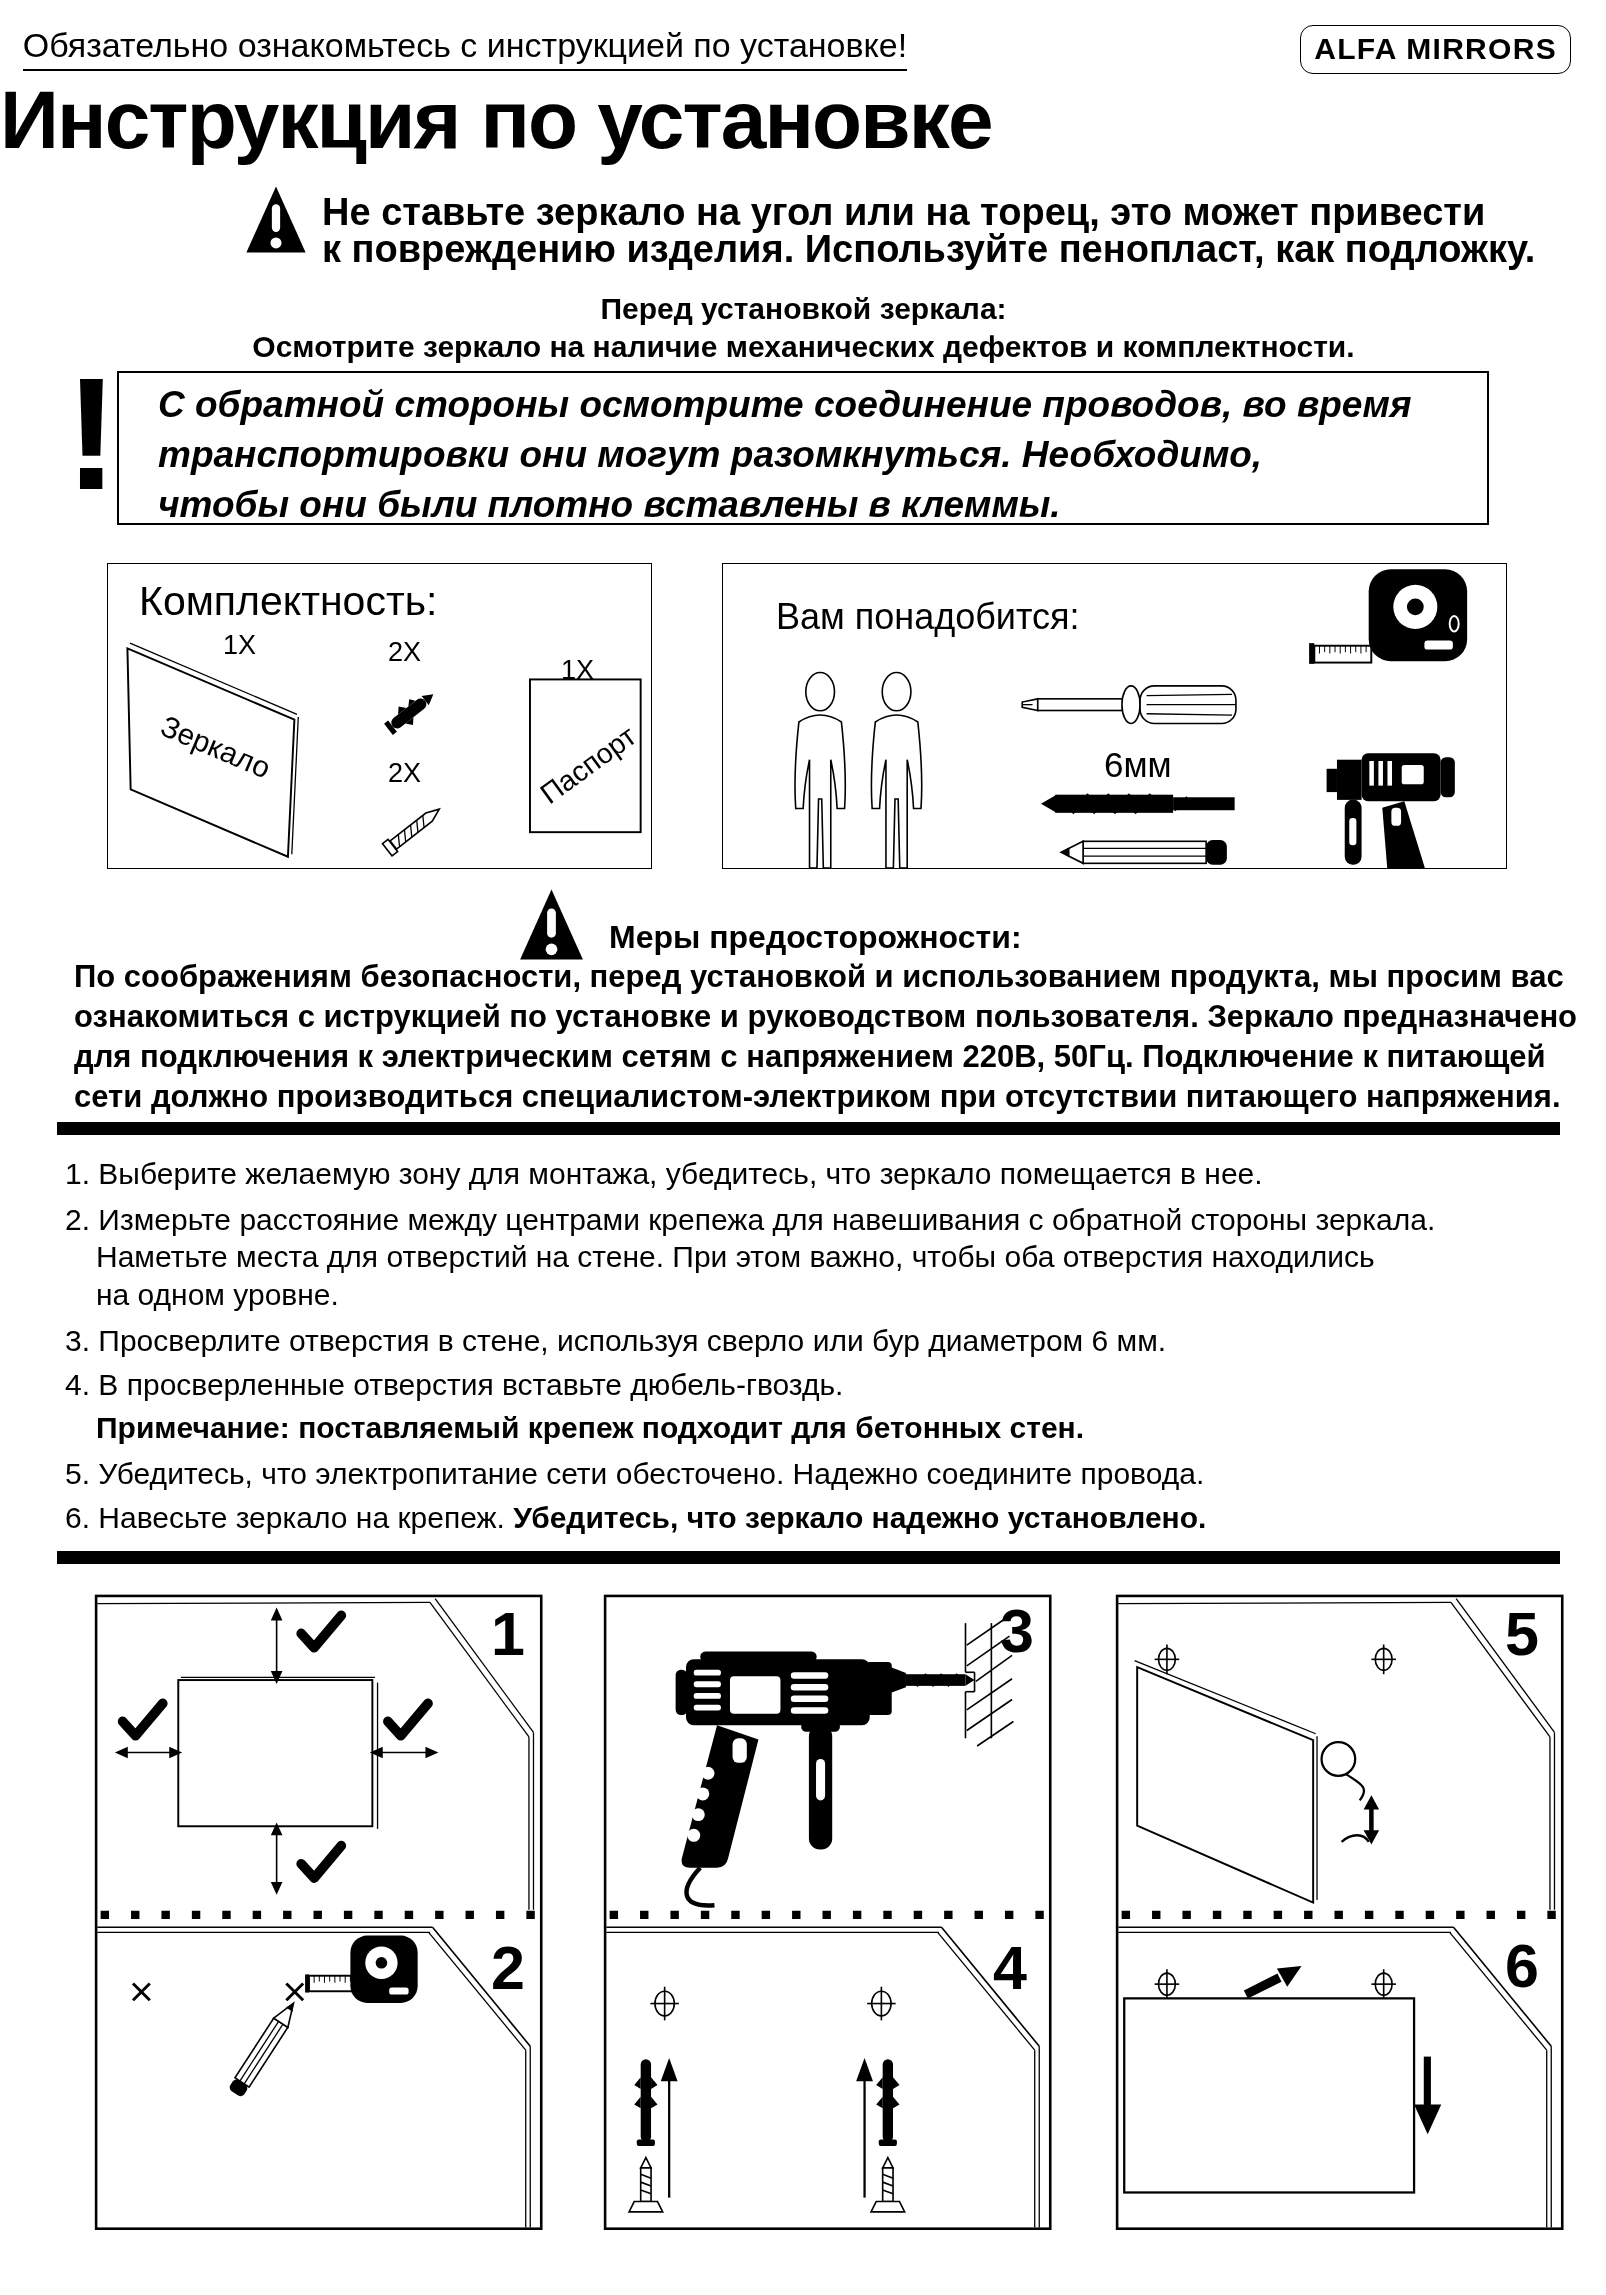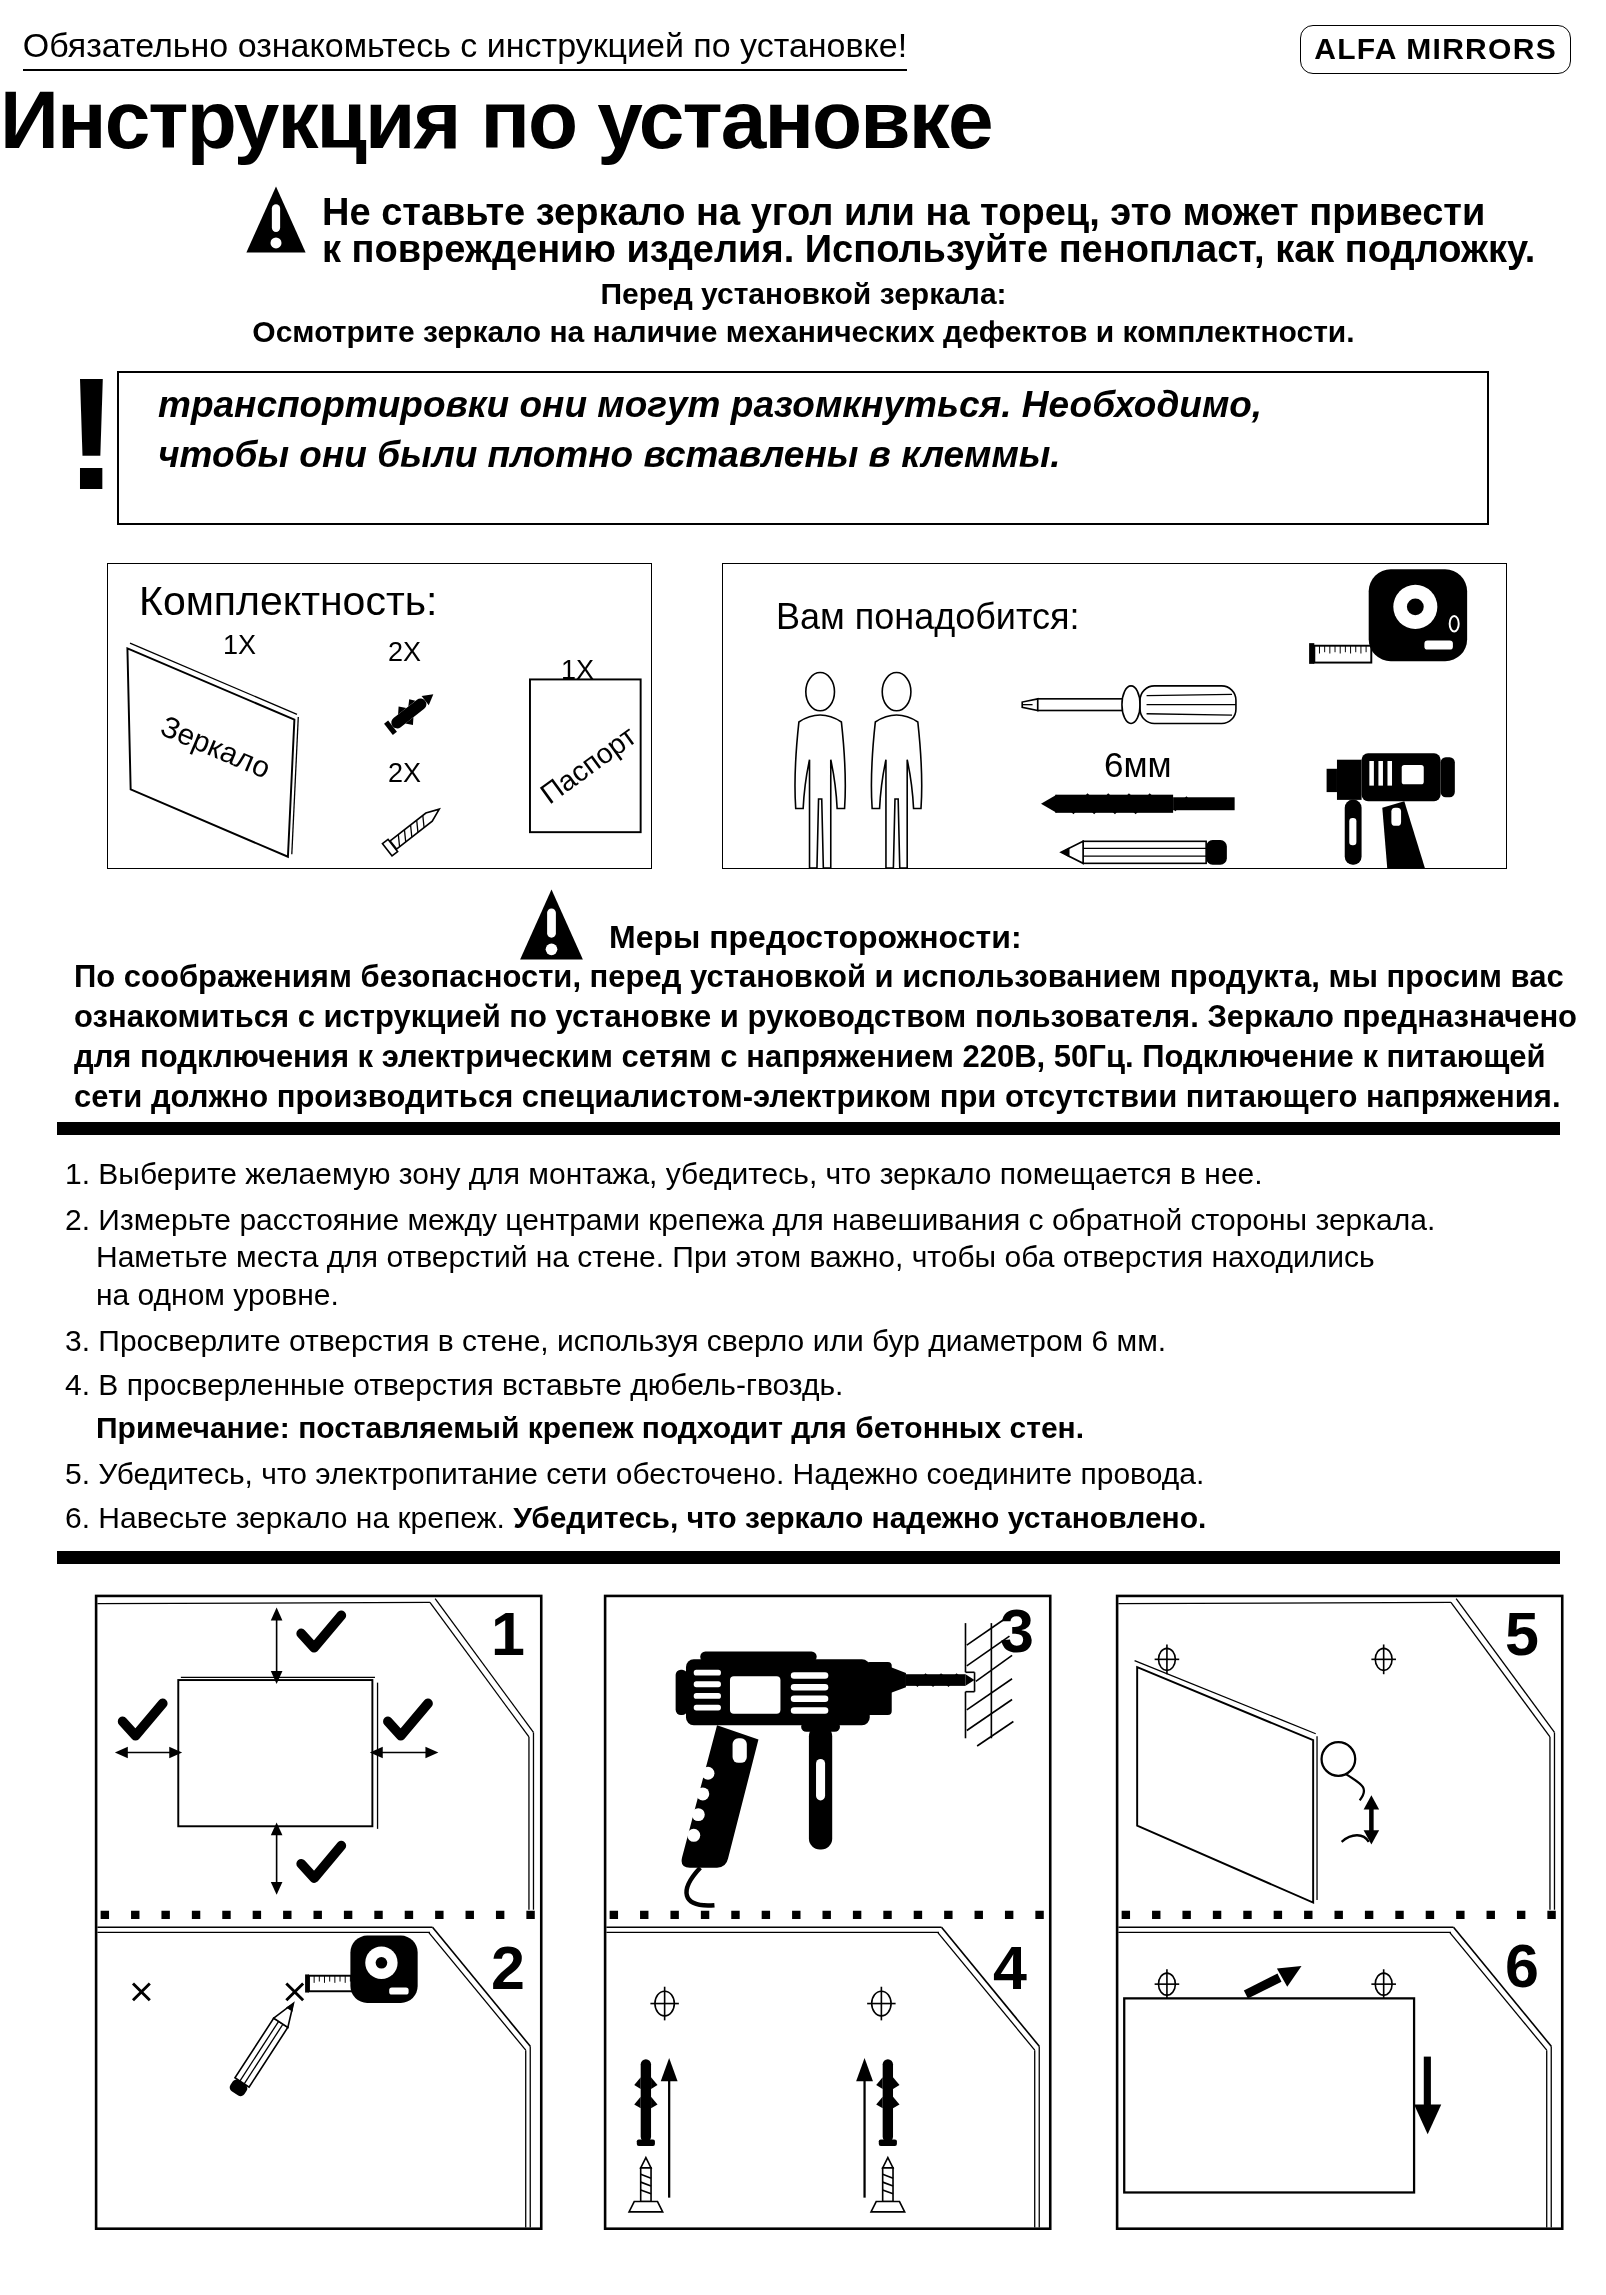--- a/index.html
+++ b/index.html
@@ -7,21 +7,21 @@
     width:1607px;height:2295px;position:relative;background:#fff;color:#000;
     font-family:"Liberation Sans", sans-serif;overflow:hidden;
   }
   .abs{position:absolute;}
   .t{position:absolute;white-space:nowrap;}
   .note{left:22.7px;top:26px;font-size:34px;border-bottom:2.6px solid #000;padding-bottom:3.9px;}
   .brand{right:36px;top:24.6px;font-size:30px;font-weight:bold;letter-spacing:1.3px;
          border:1.9px solid #000;border-radius:13px;padding:6.5px 13px;}
   .title{left:0;top:73px;width:100%;text-align:left;font-size:82px;font-weight:bold;letter-spacing:-1.9px;white-space:nowrap;position:absolute;}
   .warnline{font-size:38px;font-weight:bold;}
-  .beforeline{left:0;width:100%;text-align:center;font-size:30px;font-weight:bold;position:absolute;white-space:nowrap;}
+  .beforeline{left:0;width:100%;text-align:center;font-size:30px;font-weight:bold;position:absolute;white-space:nowrap;margin-top:15px;}
   .excl{left:65px;top:355px;font-size:159px;font-weight:bold;line-height:1;}
   .alertbox{left:117px;top:371px;width:1368px;height:150px;border:2.6px solid #000;}
   .alerttext{left:39px;top:6.5px;font-size:37px;font-weight:bold;font-style:italic;line-height:50px;position:absolute;white-space:nowrap;}
   .kitbox{left:107px;top:563px;width:543px;height:304px;border:1.9px solid #000;}
   .toolbox{left:722px;top:563px;width:783px;height:304px;border:1.9px solid #000;}
   .boxtitle1{left:31px;top:14.2px;font-size:41px;}
   .boxtitle2{left:53px;top:32px;font-size:36px;}
   .qty{font-size:27px;}
   .mm{font-size:35px;}
   .prectitle{font-size:32px;font-weight:bold;}
@@ -49,20 +49,21 @@
 </svg>
 <div class="t warnline" style="left:322px;top:191px">Не ставьте зеркало на угол или на торец, это может привести</div>
 <div class="t warnline" style="left:322px;top:228px">к повреждению изделия. Используйте пенопласт, как подложку.</div>
 
 <div class="beforeline" style="top:277px">Перед установкой зеркала:</div>
 <div class="beforeline" style="top:315px">Осмотрите зеркало на наличие механических дефектов и комплектности.</div>
 
 <div class="t excl">!</div>
 <div class="abs alertbox">
   <div class="alerttext">
+    <div>С обратной стороны осмотрите соединение проводов, во время</div>
     <div>транспортировки они могут разомкнуться. Необходимо,</div>
     <div>чтобы они были плотно вставлены в клеммы.</div>
   </div>
 </div>
 
 <div class="abs kitbox">
   <div class="t boxtitle1">Комплектность:</div>
   <div class="t qty" style="left:115px;top:66px">1X</div>
   <div class="t qty" style="left:280px;top:73px">2X</div>
   <div class="t qty" style="left:280px;top:194px">2X</div>

